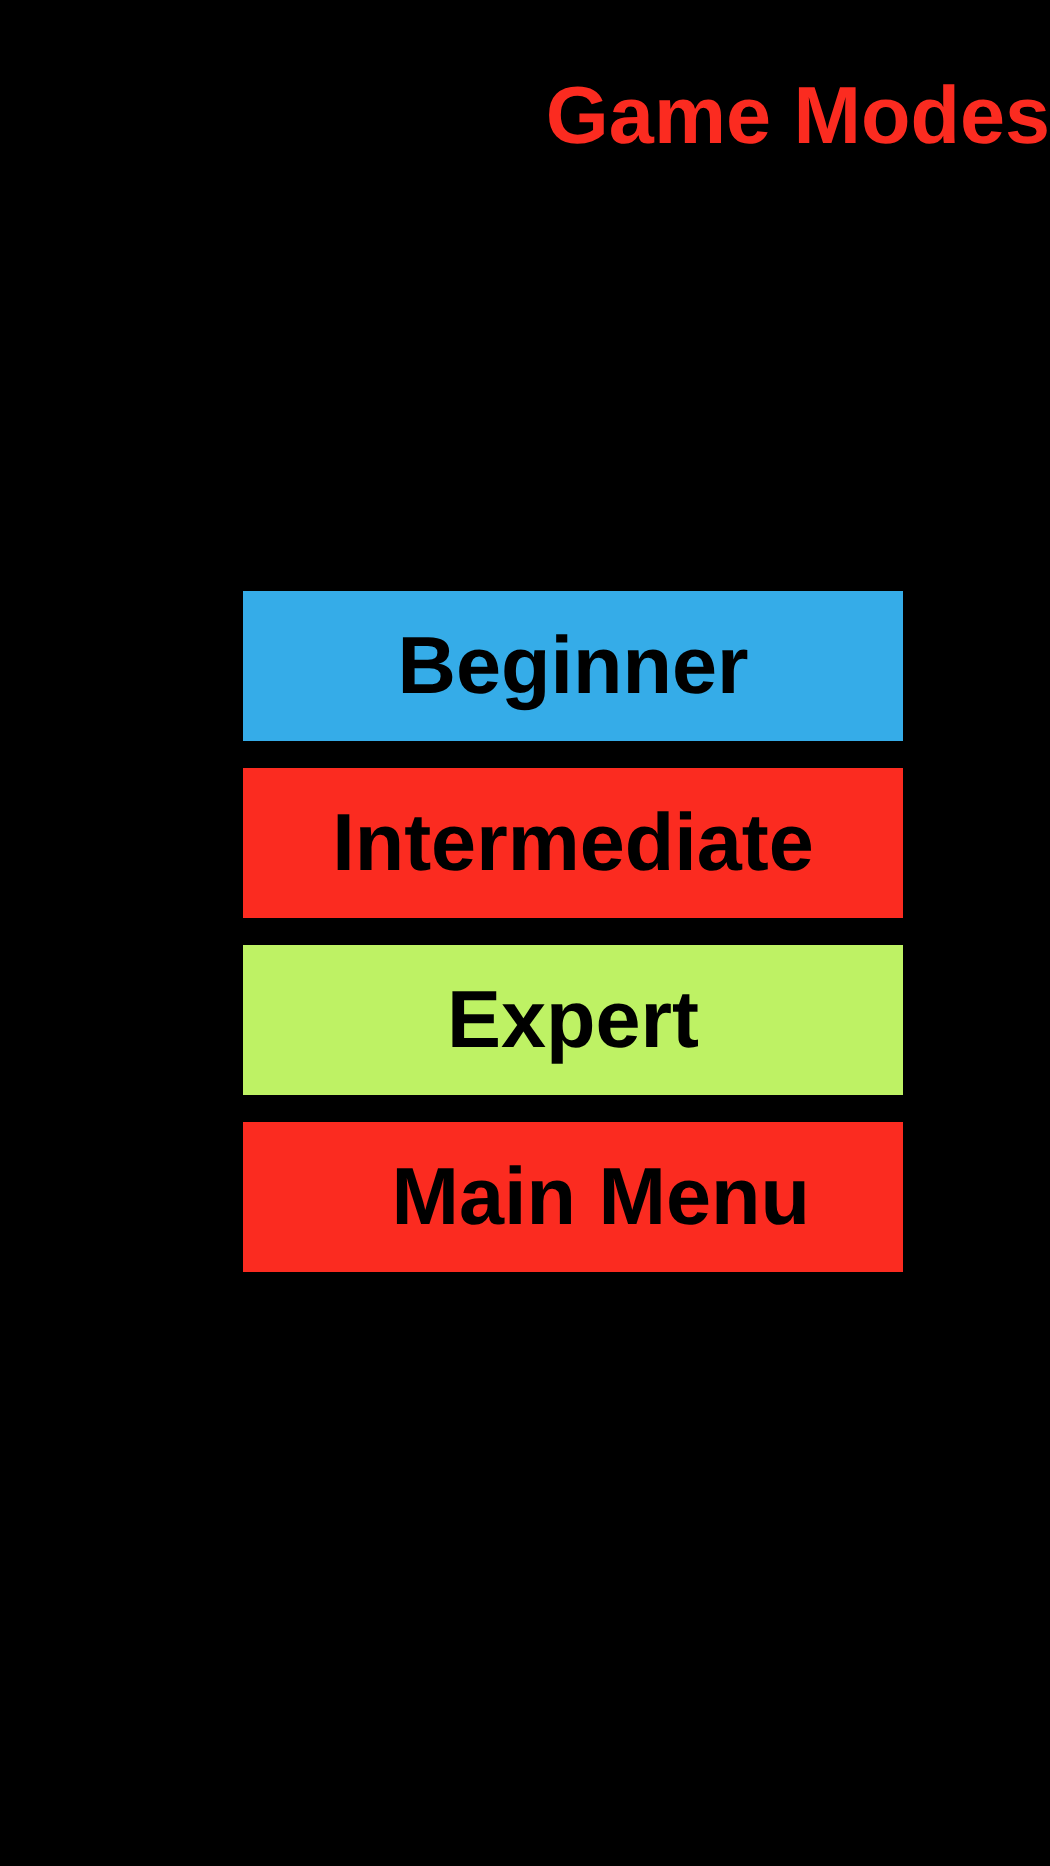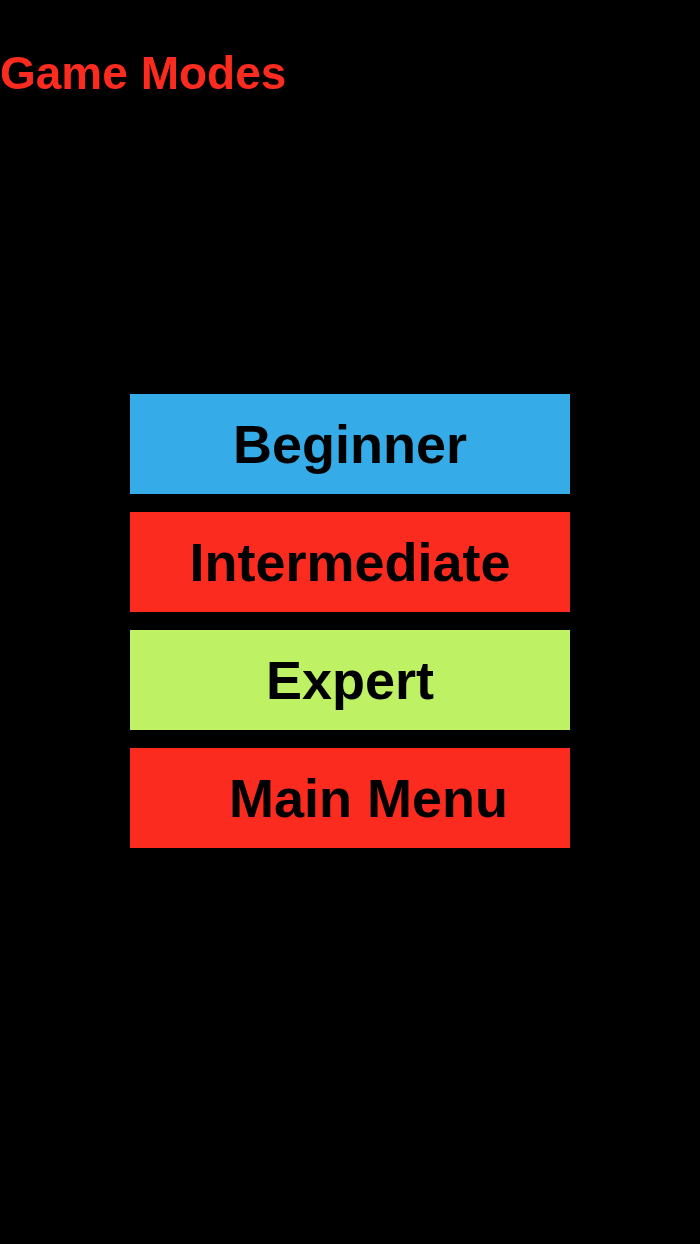--- a/index.html
+++ b/index.html
@@ -13,22 +13,22 @@
     overflow: hidden;
     position: relative;
     font-family: "Liberation Sans", sans-serif;
   }
   .title {
     position: absolute;
     top: 48px;
     left: 0;
     width: 700px;
     margin: 0;
-    text-align: left;
-    font-size: 46px;
+    text-align: right;
+    font-size: 54px;
     font-weight: 700;
     line-height: 1.1;
     letter-spacing: 0px;
   }
   .menu {
     position: absolute;
     top: 394px;
     left: 130px;
     width: 440px;
     display: flex;
@@ -43,20 +43,21 @@
     outline: none;
     border-radius: 0;
     font-family: "Liberation Sans", sans-serif;
     font-size: 54px;
     font-weight: 700;
     color: #000000;
     text-align: center;
     line-height: 100px;
     padding: 0;
     cursor: pointer;
+    margin-left: 32px;
   }
 </style>
 </head>
 <body style="background-color: rgb(0, 0, 0);">
 
 <h1 class="title" style="color: rgb(251, 43, 32);">Game Modes</h1>
 
 <div class="menu">
   <button class="mode-btn" style="background-color: rgb(53, 172, 232);">Beginner</button>
   <button class="mode-btn" style="background-color: rgb(251, 43, 32);">Intermediate</button>

